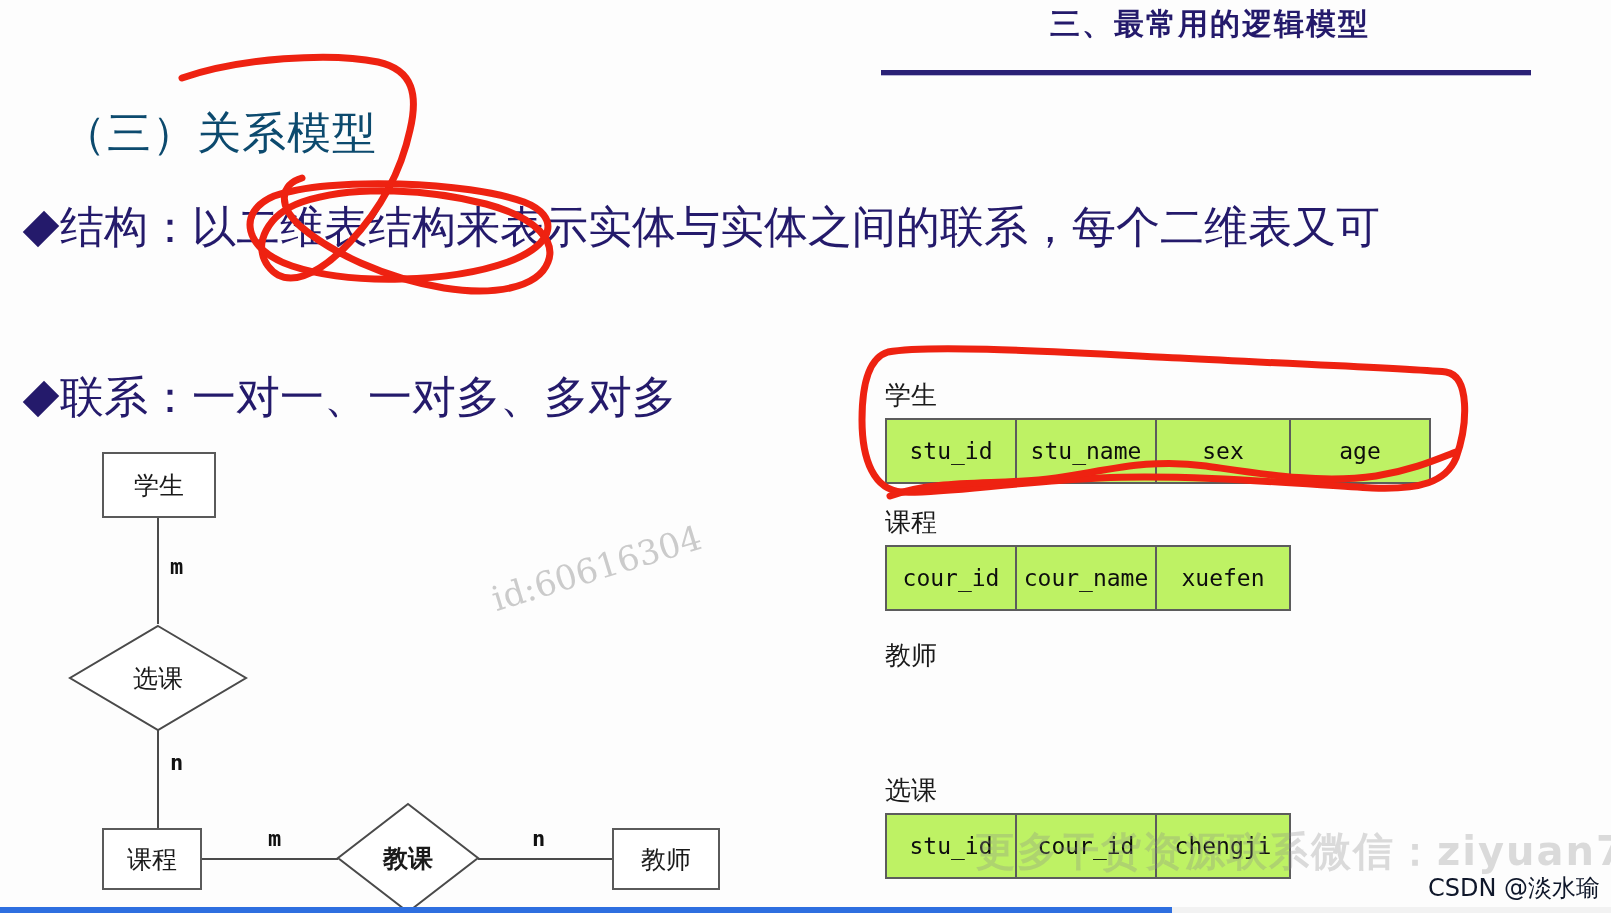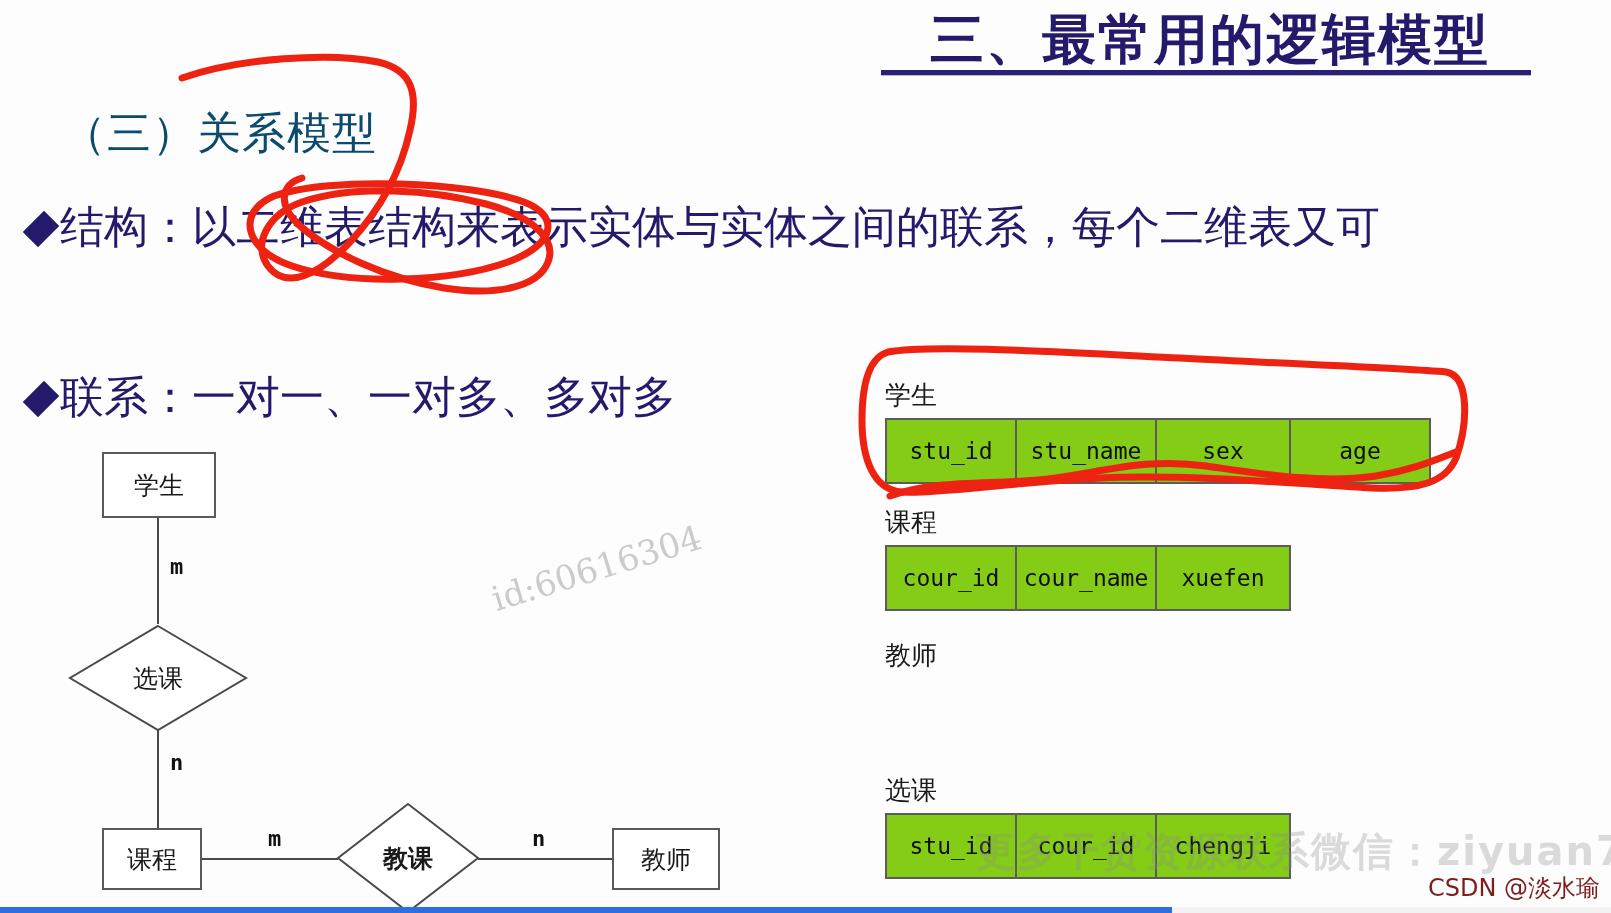--- a/index.html
+++ b/index.html
@@ -18,21 +18,21 @@
     overflow: hidden;
   }
 
   
   .header-title {
     position: absolute;
     left: 880px;
     top: 4px;
     width: 660px;
     text-align: center;
-    font-size: 54px;
+    font-size: 30px;
     font-weight: bold;
     color: #241a6b;
     letter-spacing: 2px;
     font-family: "DejaVu Sans", "Liberation Sans", sans-serif;
     white-space: nowrap;
   }
   .header-rule {
     position: absolute;
     left: 881px;
     top: 70px;
@@ -123,21 +123,21 @@
   
   .rel-group { position: absolute; }
   .rel-caption {
     font-size: 26px;
     color: #1a1a1a;
     margin-bottom: 5px;
     font-family: "DejaVu Sans", "Liberation Sans", sans-serif;
   }
   table.rel {
     border-collapse: collapse;
-    background: #84cc16;
+    background: #bef264;
     table-layout: fixed;
   }
   table.rel td {
     border: 2px solid #5c5c5c;
     text-align: center;
     vertical-align: middle;
     font-family: "DejaVu Sans Mono", "Liberation Mono", monospace;
     font-size: 23px;
     color: #0d0d0d;
     padding: 0 2px;
@@ -175,21 +175,21 @@
     color: rgba(140,140,140,0.30);
     letter-spacing: 2px;
     white-space: nowrap;
     font-family: "DejaVu Sans", "Liberation Sans", sans-serif;
   }
   .wm-csdn {
     position: absolute;
     left: 1428px;
     top: 872px;
     font-size: 24px;
-    color: #7f1d1d;
+    color: #0f172a;
     white-space: nowrap;
     font-family: "DejaVu Sans", "Liberation Sans", sans-serif;
   }
 
   
   .bottom-bar {
     position: absolute;
     left: 0;
     bottom: 0;
     width: 1611px;

